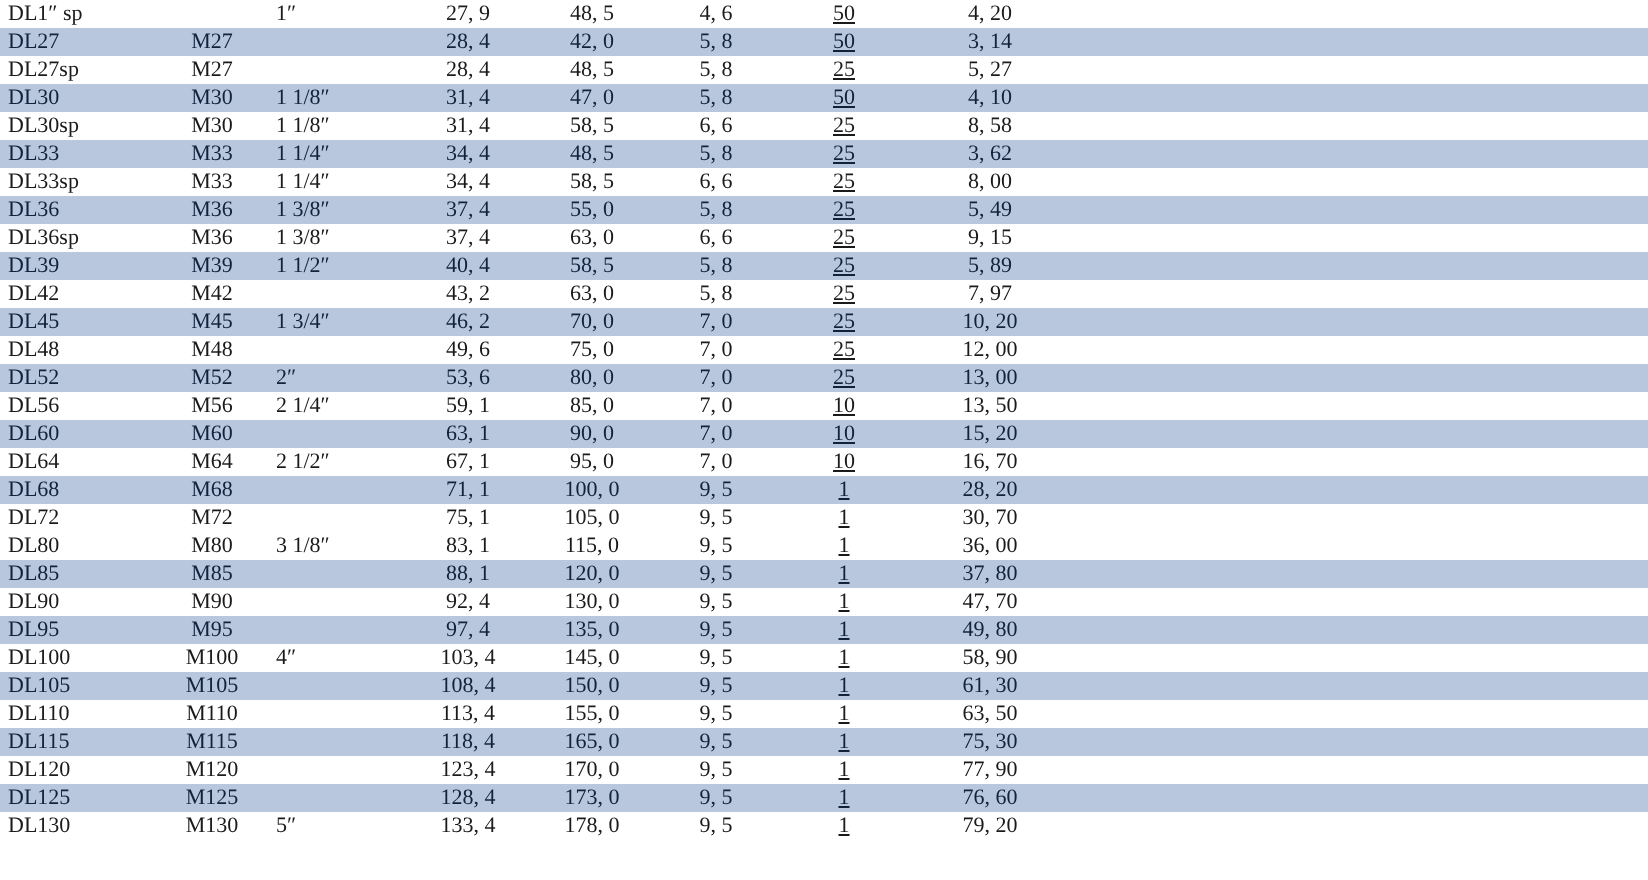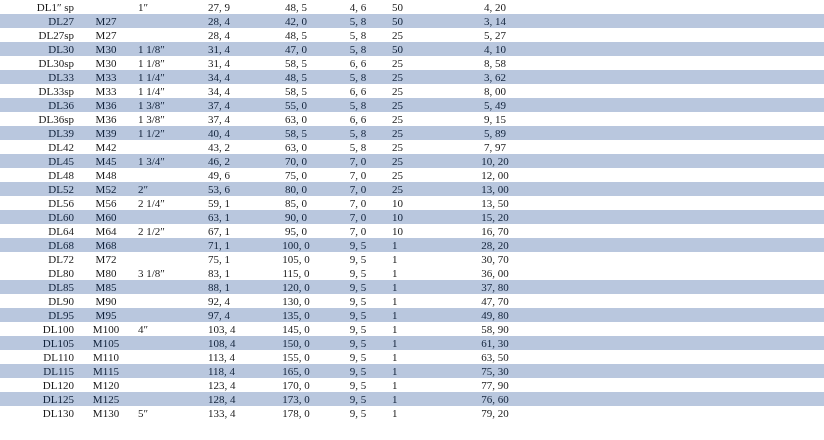--- a/index.html
+++ b/index.html
@@ -29,27 +29,27 @@
     white-space: nowrap;
     overflow: hidden;
   }
   tr.row-alt td {
     background: #b9c7de;
   }
   tr.row-plain td {
     background: #ffffff;
   }
   
-  .c0 { width: 70px;  text-align: right;   padding-left: 6px; margin-top: 43px; }
+  .c0 { width: 70px;  text-align: left;   padding-left: 6px; margin-top: 43px; }
   .c1 { width: 48px;  text-align: center;   padding-left: 2px; }
   .c2 { width: 62px;  text-align: left;   padding-left: 18px; }
-  .c3 { width: 52px;  text-align: left;  padding-right: 14px; }
+  .c3 { width: 52px;  text-align: center;  padding-right: 14px; }
   .c4 { width: 56px;  text-align: center;  padding-right: 12px; }
   .c5 { width: 52px;  text-align: center;  padding-right: 16px; }
-  .c6 { width: 60px;  text-align: left;  padding-right: 22px; }
+  .c6 { width: 60px;  text-align: center;  padding-right: 22px; text-decoration: underline; }
   .c7 { width: 70px;  text-align: center;  padding-right: 10px; }
   .c8 { width: auto;  text-align: left; }
   .row-alt .c0, .row-alt .c1, .row-alt .c2,
   .row-alt .c3, .row-alt .c4, .row-alt .c5,
   .row-alt .c6, .row-alt .c7 { color: #11223a; }
 </style>
 </head>
 <body>
 
 <table class="spec-table">

